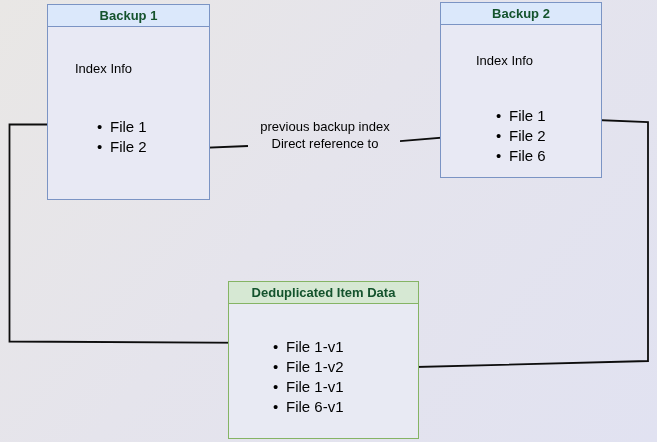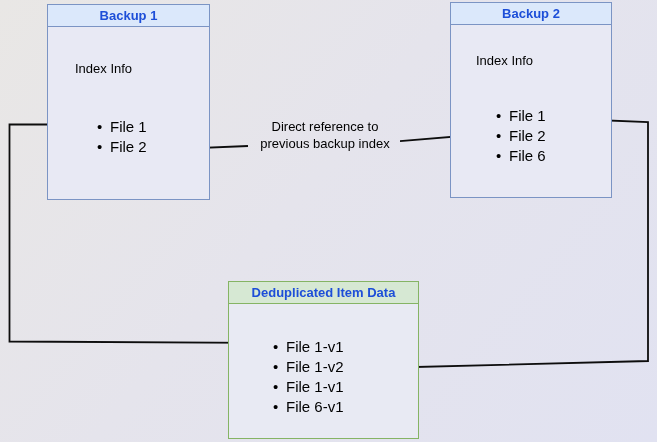--- a/index.html
+++ b/index.html
@@ -7,21 +7,21 @@
   .canvas{
     position:relative; width:657px; height:442px; overflow:hidden;
     background:linear-gradient(130deg,#e9e7e5 0%, #e5e4ec 45%, #e1e2f1 100%);
   }
   .wires{position:absolute; left:0; top:0; width:657px; height:442px; pointer-events:none;}
   .box{position:absolute; border:1.5px solid; box-sizing:border-box;}
   .box.blue{border-color:#7b94c4; background:#e8e9f4;}
   .box.green{border-color:#85b464; background:#e8eaf3;}
   .box-header{
     height:22px; display:flex; align-items:center; justify-content:center;
-    font-size:13px; font-weight:bold; color:#1d4ed8; box-sizing:border-box;
+    font-size:13px; font-weight:bold; color:#14532d; box-sizing:border-box;
   }
   .blue .box-header{background:#dbe8fb; border-bottom:1.5px solid #7b94c4;}
   .green .box-header{background:#d6e8d3; border-bottom:1.5px solid #85b464;}
   .subtitle{position:absolute; font-size:13px; color:#000; white-space:nowrap;}
   .filelist{position:absolute; font-size:15px; color:#000;}
   .fitem{display:flex; align-items:center; height:20px; white-space:nowrap;}
   .dot{width:13px; text-align:left; font-size:15px;}
   .edge-label{
     position:absolute; left:244px; top:118px; width:162px;
     font-size:13px; line-height:17px; text-align:center; color:#000;
@@ -55,21 +55,21 @@
     <div class="fitem">
       <span class="dot">•</span>
       <span>File 1</span>
     </div>
     <div class="fitem">
       <span class="dot">•</span>
       <span>File 2</span>
     </div>
   </div>
 
-  <div class="box blue" style="left:450px; top:2px; width:162px; height:196px;">
+  <div class="box blue" style="left:440px; top:2px; width:162px; height:176px;">
     <div class="box-header">Backup 2</div>
   </div>
   <div class="subtitle" style="left:476px; top:53px;">Index Info</div>
   <div class="filelist" style="left:496px; top:105px;">
     <div class="fitem">
       <span class="dot">•</span>
       <span>File 1</span>
     </div>
     <div class="fitem">
       <span class="dot">•</span>
@@ -97,17 +97,17 @@
       <span class="dot">•</span>
       <span>File 1-v1</span>
     </div>
     <div class="fitem">
       <span class="dot">•</span>
       <span>File 6-v1</span>
     </div>
   </div>
 
   <div class="edge-label">
+    <div>previous backup index</div>
     <div>Direct reference to</div>
-    <div>previous backup index</div>
   </div>
 
 </div>
 
 </body></html>

